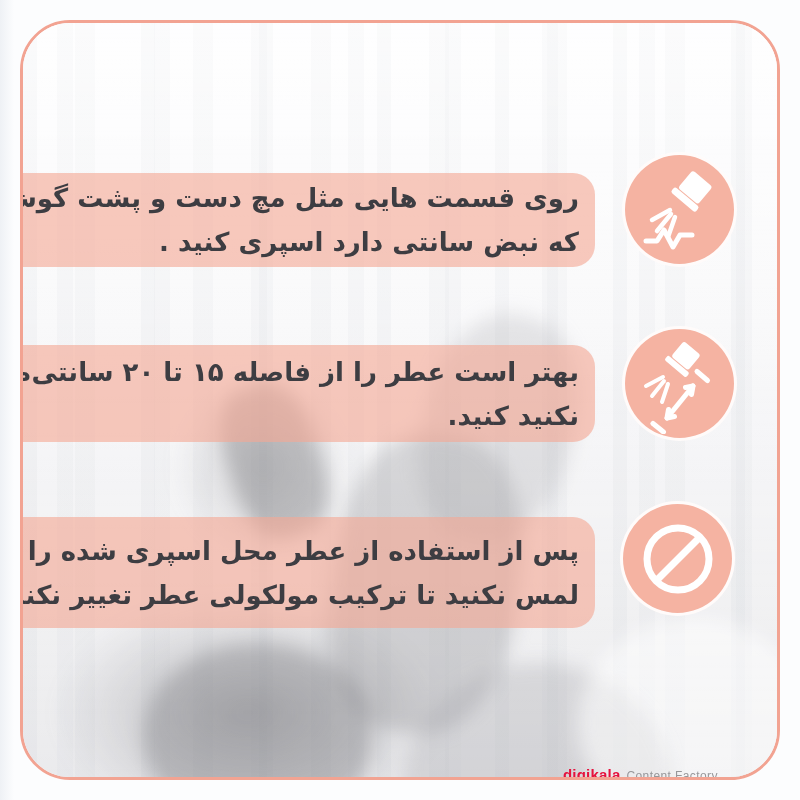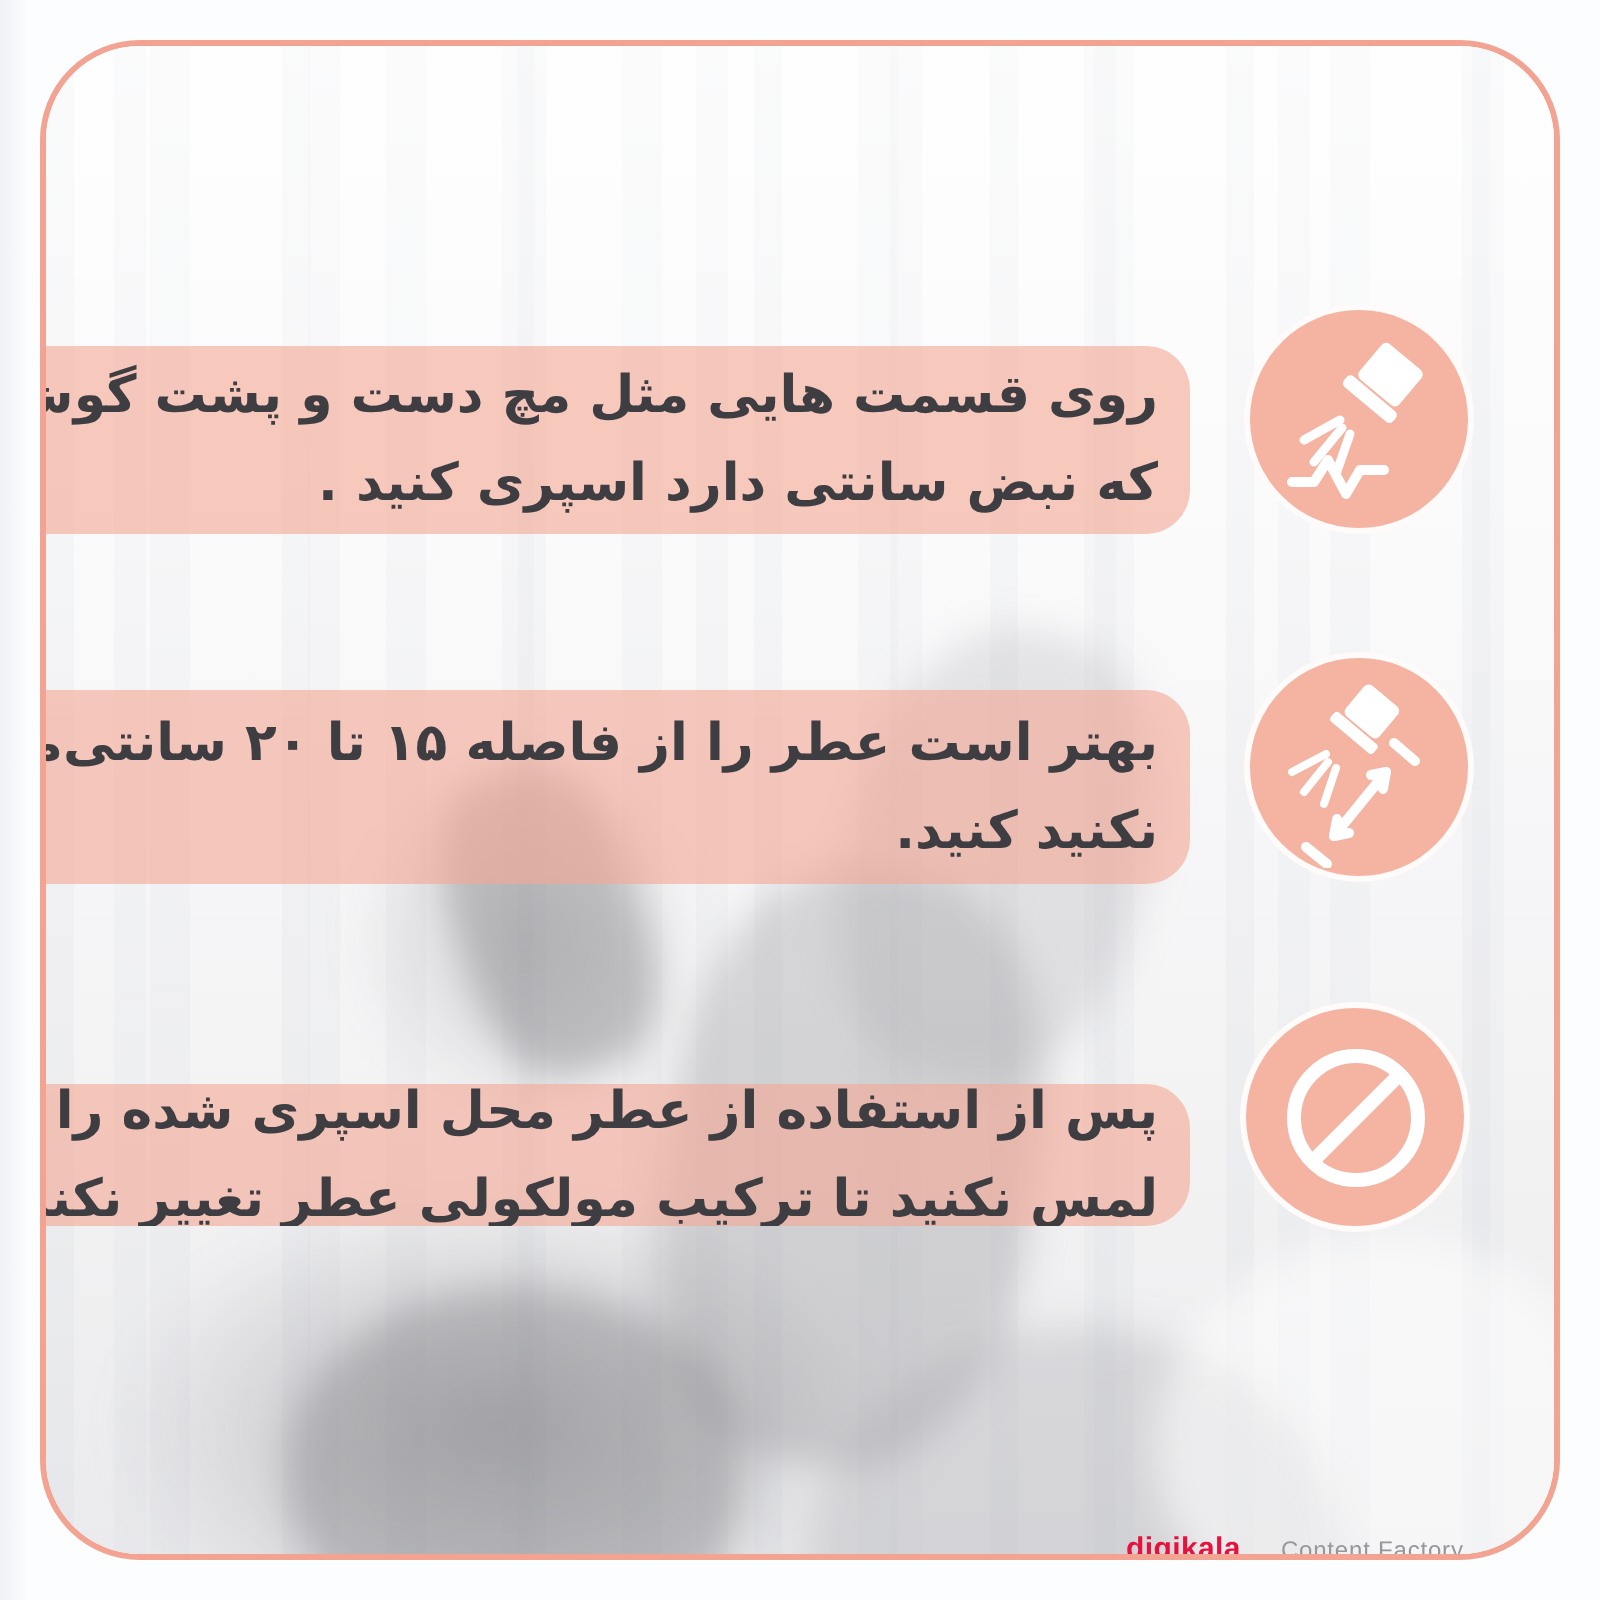--- a/index.html
+++ b/index.html
@@ -26,31 +26,31 @@
   .blob-glow{left:555px;top:595px;width:230px;height:210px;background:rgba(255,255,255,0.55);}
   .wash{position:absolute;inset:0;background:linear-gradient(180deg,rgba(255,255,255,0.60) 0%,rgba(255,255,255,0.30) 45%,rgba(255,255,255,0.16) 100%);}
 
   
   .bar{position:absolute;left:0;width:572px;background:rgba(243,168,149,0.62);border-radius:0 22px 22px 0;
        display:flex;flex-direction:column;justify-content:center;box-sizing:border-box;
        direction:rtl;text-align:right;padding:0 16px 0 10px;overflow:hidden;}
   .bar .line{font-size:26px;font-weight:bold;line-height:44px;color:#3d3d42;white-space:nowrap;}
   .bar-1{top:150px;height:94px;}
   .bar-2{top:322px;height:97px;}
-  .bar-3{top:519px;height:71px;text-align:center;}
+  .bar-3{top:494px;height:111px;text-align:center;}
 
   
   .badge{position:absolute;width:115px;height:115px;border-radius:50%;background:#f5b3a2;border:3px solid rgba(255,255,255,0.95);box-sizing:border-box;display:flex;align-items:center;justify-content:center;}
   .badge-1{left:599px;top:129px;}
   .badge-2{left:599px;top:303px;}
   .badge-3{left:597px;top:478px;}
   .badge svg{width:100px;height:100px;display:block;}
 
   
-  .footer{position:absolute;left:540px;top:743px;display:flex;align-items:baseline;gap:20px;font-family:"Liberation Sans",sans-serif;}
+  .footer{position:absolute;left:540px;top:743px;display:flex;align-items:baseline;gap:6px;font-family:"Liberation Sans",sans-serif;}
   .footer .brand{color:#e6123d;font-weight:bold;font-size:15px;letter-spacing:0.2px;}
   .footer .suffix{color:#97979a;font-weight:normal;font-size:12px;letter-spacing:0.4px;}
 </style>
 </head>
 <body>
 
 <div class="canvas">
   <div class="frame">
 
     <div class="photo">

